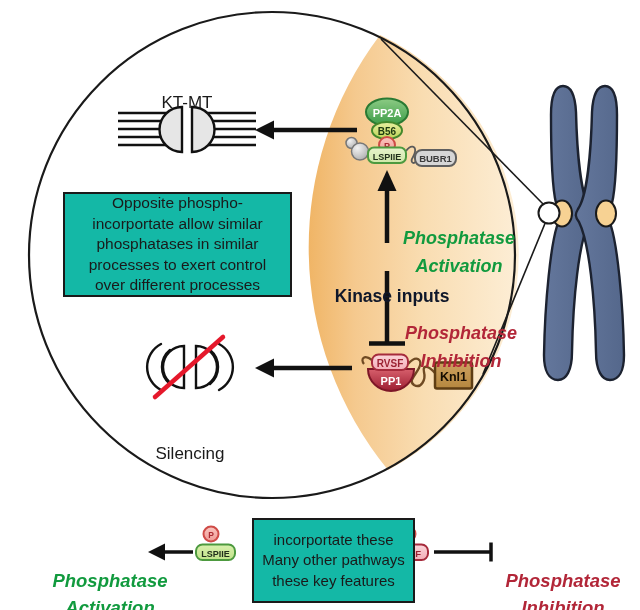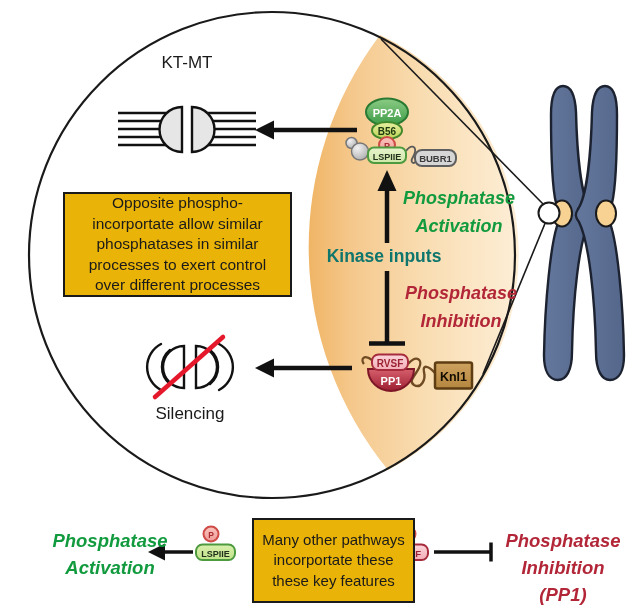--- a/index.html
+++ b/index.html
@@ -1,34 +1,34 @@
 <!DOCTYPE html>
 <html><head>
 <meta charset="utf-8">
 <style>
   html,body{margin:0;padding:0;background:#fff;}
   .canvas{
     position:relative;width:640px;height:610px;background:#fff;overflow:hidden;
     font-family:"Liberation Sans",sans-serif;color:#1a1a1a;
   }
   .canvas svg{position:absolute;left:0;top:0;}
-  .lbl{position:absolute;text-align:center;}
+  .lbl{position:absolute;text-align:center;margin-top:40px;}
   .lbl span{display:block;}
   .lbl-plain{font-size:17px;line-height:26px;font-weight:400;color:#1a1a1a;}
   .lbl-bold{font-weight:700;font-style:italic;}
   .green{color:#119a3e;}
   .red{color:#b22638;}
   .notebox{
-    position:absolute;box-sizing:border-box;background:#eab308;border:2.5px solid #1a1a1a;
+    position:absolute;box-sizing:border-box;background:#14b8a6;border:2.5px solid #1a1a1a;
     display:flex;flex-direction:column;align-items:center;justify-content:center;
   }
   .notebox span{display:block;white-space:nowrap;}
   .note-main{left:63px;top:192px;width:229px;height:105px;font-size:15.5px;line-height:20.6px;}
   .note-footer{left:252px;top:518px;width:163px;height:85px;font-size:15px;line-height:20.4px;}
-  .kinase{left:304px;top:246px;width:160px;font-size:17.5px;font-weight:700;color:#0f766e;}
+  .kinase{left:312px;top:246px;width:160px;font-size:17.5px;font-weight:700;color:#0f172a;}
   .act-lbl{left:379px;top:184px;width:160px;font-size:18px;line-height:28px;}
   .inh-lbl{left:381px;top:279px;width:160px;font-size:18px;line-height:28px;}
   .ktmt-lbl{left:97px;top:50px;width:180px;}
   .chk-lbl{left:100px;top:400px;width:180px;line-height:27px;}
   .foot-act{left:20px;top:527px;width:180px;font-size:18.5px;line-height:27px;}
   .foot-inh{left:473px;top:527px;width:180px;font-size:18.5px;line-height:27px;}
   svg text{font-family:"Liberation Sans",sans-serif;}
 </style>
 </head>
 <body>
@@ -228,22 +228,22 @@
   <span>Phosphatase</span>
   <span>Inhibition</span>
 </div>
 
 <div class="lbl lbl-bold green foot-act">
   <span>Phosphatase</span>
   <span>Activation</span>
 </div>
 
 <div class="notebox note-footer">
+  <span>incorportate these</span>
   <span>Many other pathways</span>
-  <span>incorportate these</span>
   <span>these key features</span>
 </div>
 
 <div class="lbl lbl-bold red foot-inh">
   <span>Phosphatase</span>
   <span>Inhibition</span>
   <span>(PP1)</span>
 </div>
 
 </div>

